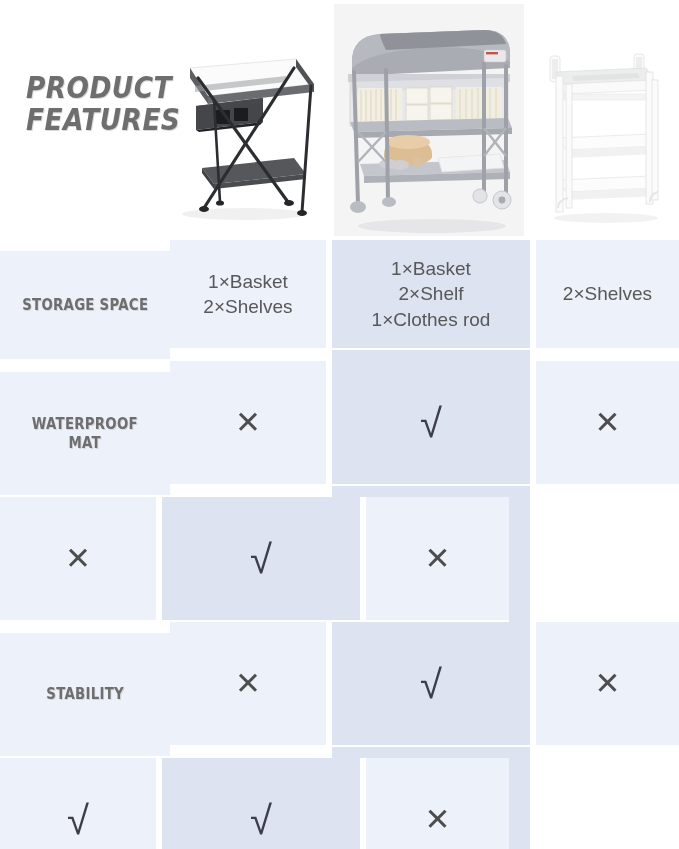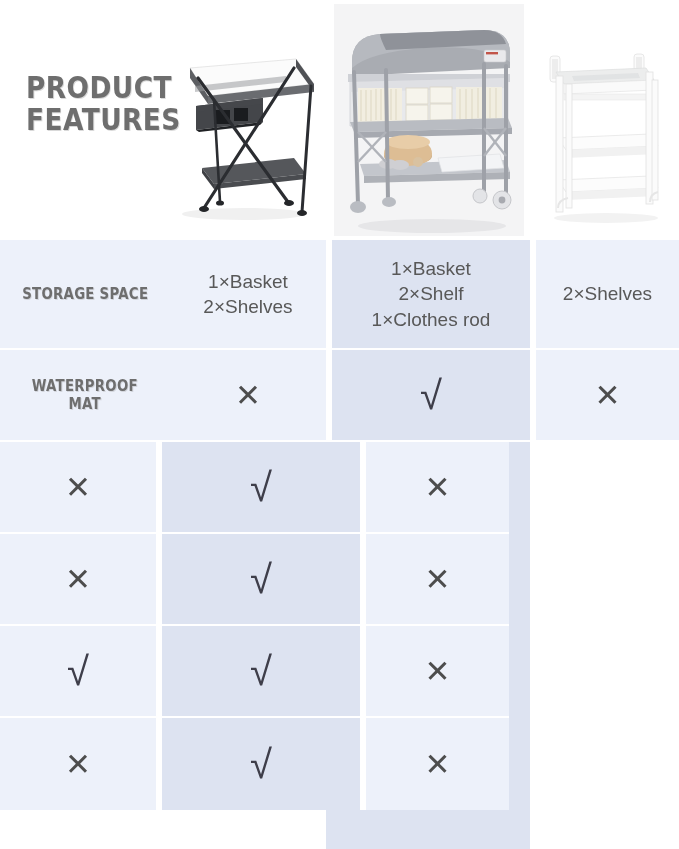--- a/index.html
+++ b/index.html
@@ -40,20 +40,21 @@
   }
 
   
   .header {
     position: absolute;
     left: 0; top: 0;
     width: 679px;
     height: 240px;
     z-index: 3;
     display: flex;
+    font-style: italic;
   }
   .hdr-cell {
     position: relative;
     height: 240px;
     background: #ffffff;
   }
   .hdr-title-cell { width: 326px; }
   .hdr-mid-cell   { width: 204px; }
   .hdr-right-cell { width: 149px; }
 
@@ -93,21 +94,21 @@
     align-items: stretch;
   }
   .cell {
     display: flex;
     align-items: center;
     justify-content: center;
     text-align: center;
     background: #edf1fa;
     border-bottom: 2px solid #ffffff;
   }
-  .c-label { width: 170px; }
+  .c-label { width: 170px; margin-top: 11px; }
   .c-v1    { width: 156px; }
   .c-sep1  { width: 6px;  background: #ffffff; border-bottom: 2px solid #ffffff; }
   .c-v2    { width: 198px; background: #dde3f1; }
   .c-sep2  { width: 6px;  background: #ffffff; border-bottom: 2px solid #ffffff; }
   .c-v3    { width: 143px; }
 
   .label-text {
     color: #6e6e6e;
     font-family: "DejaVu Sans", sans-serif;
     font-weight: bold;
@@ -135,21 +136,21 @@
   }
   .mark-check {
     color: #3e3e4a;
     font-size: 40px;
     font-weight: 300;
     line-height: 1;
     font-family: "DejaVu Sans", sans-serif;
   }
 
   .r-storage .cell { height: 110px; }
-  .r-std     .cell { height: 92px; }
+  .r-std     .cell { height: 125px; }
   .r-last    .cell { border-bottom: none; }
 </style>
 </head>
 <body>
 
 <div class="sheet">
 
   <div class="featured-band"></div>
   <div class="featured-band-top"></div>
 
@@ -330,20 +331,23 @@
       <div class="cell c-v2">
         <span class="mark-check">√</span>
       </div>
       <div class="c-sep2"></div>
       <div class="cell c-v3">
         <span class="mark-x">✕</span>
       </div>
     </div>
 
     <div class="row r-std">
+      <div class="cell c-label">
+        <span class="label-text">STABILITY</span>
+      </div>
       <div class="cell c-v1">
         <span class="mark-x">✕</span>
       </div>
       <div class="c-sep1"></div>
       <div class="cell c-v2">
         <span class="mark-check">√</span>
       </div>
       <div class="c-sep2"></div>
       <div class="cell c-v3">
         <span class="mark-x">✕</span>

